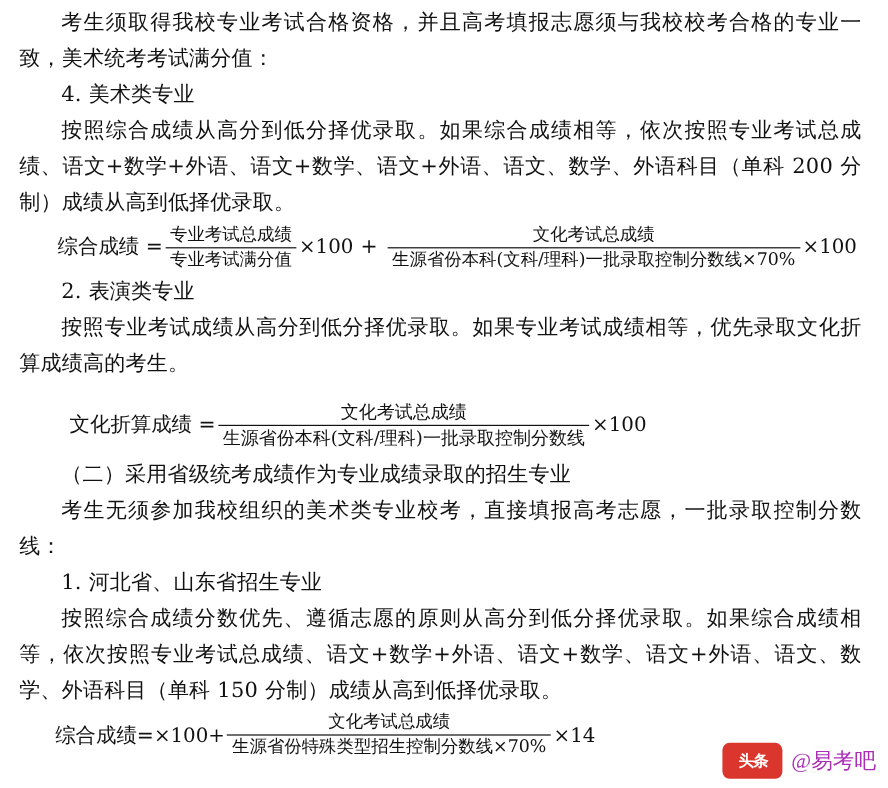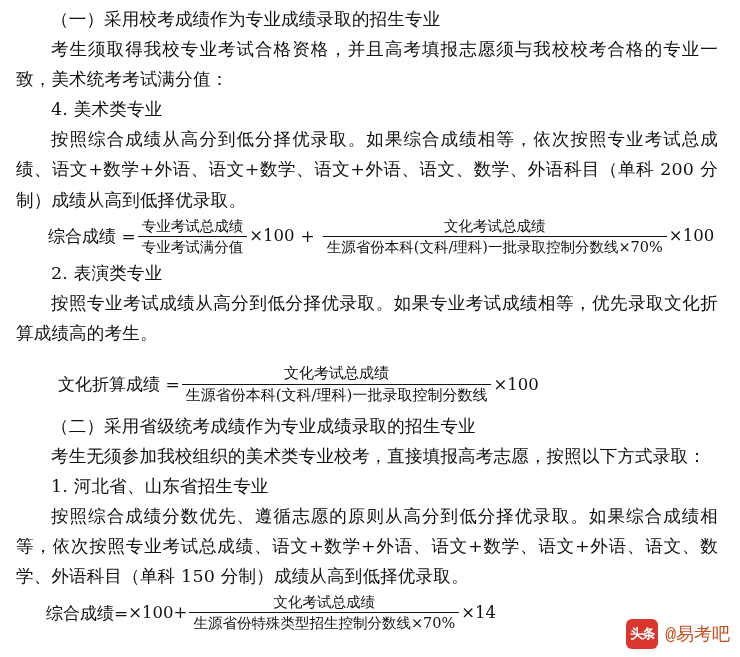--- a/index.html
+++ b/index.html
@@ -96,47 +96,46 @@
   .watermark {
     position: absolute;
     right: 10px;
     bottom: 8px;
     display: flex;
     align-items: center;
     gap: 7px;
     opacity: 0.92;
   }
   .wm-badge {
-    width: 32px;
+    width: 50px;
     height: 30px;
     border-radius: 6px;
     background: #d9261c;
     color: #ffffff;
     font-family: "DejaVu Sans", "Liberation Sans", sans-serif;
     font-size: 13px;
     font-weight: bold;
     display: flex;
     align-items: center;
     justify-content: center;
     letter-spacing: -1px;
   }
   .wm-text {
-    font-family: Liberation Mono, monospace;
+    font-family: Liberation Serif, serif;
     font-size: 18px;
-    color: #c2410c;
+    color: #a21caf;
     white-space: nowrap;
   }
   .spacer-sm { height: 2px; }
 </style>
 </head>
 <body>
 
 <div class="page">
 
-  <p class="indent-head">（一）采用校考成绩作为专业成绩录取的招生专业</p>
 
   <p class="indent">考生须取得我校专业考试合格资格，并且高考填报志愿须与我校校考合格的专业一致，美术统考考试满分值：</p>
 
   <p class="indent">4. 美术类专业</p>
 
   <p class="indent">按照综合成绩从高分到低分择优录取。如果综合成绩相等，依次按照专业考试总成绩、语文+数学+外语、语文+数学、语文+外语、语文、数学、外语科目（单科 200 分制）成绩从高到低择优录取。</p>
 
   <div class="formula-row">
     <span class="lead">综合成绩 =</span>
     <span class="frac">
@@ -162,21 +161,21 @@
       <span class="num">文化考试总成绩</span>
       <span class="den">生源省份本科(文科/理科)一批录取控制分数线</span>
     </span>
     <span class="tail">×100</span>
   </div>
 
   <div class="spacer-sm"></div>
 
   <p class="indent">（二）采用省级统考成绩作为专业成绩录取的招生专业</p>
 
-  <p class="indent">考生无须参加我校组织的美术类专业校考，直接填报高考志愿，按照以下方式录取：</p>
+  <p class="indent">考生无须参加我校组织的美术类专业校考，直接填报高考志愿，一批录取控制分数线：</p>
 
   <p class="indent">1. 河北省、山东省招生专业</p>
 
   <p class="indent">按照综合成绩分数优先、遵循志愿的原则从高分到低分择优录取。如果综合成绩相等，依次按照专业考试总成绩、语文+数学+外语、语文+数学、语文+外语、语文、数学、外语科目（单科 150 分制）成绩从高到低择优录取。</p>
 
   <div class="formula-row">
     <span class="lead narrow">综合成绩=</span>
     <span class="tail">×100+</span>
     <span class="frac">
       <span class="num">文化考试总成绩</span>

